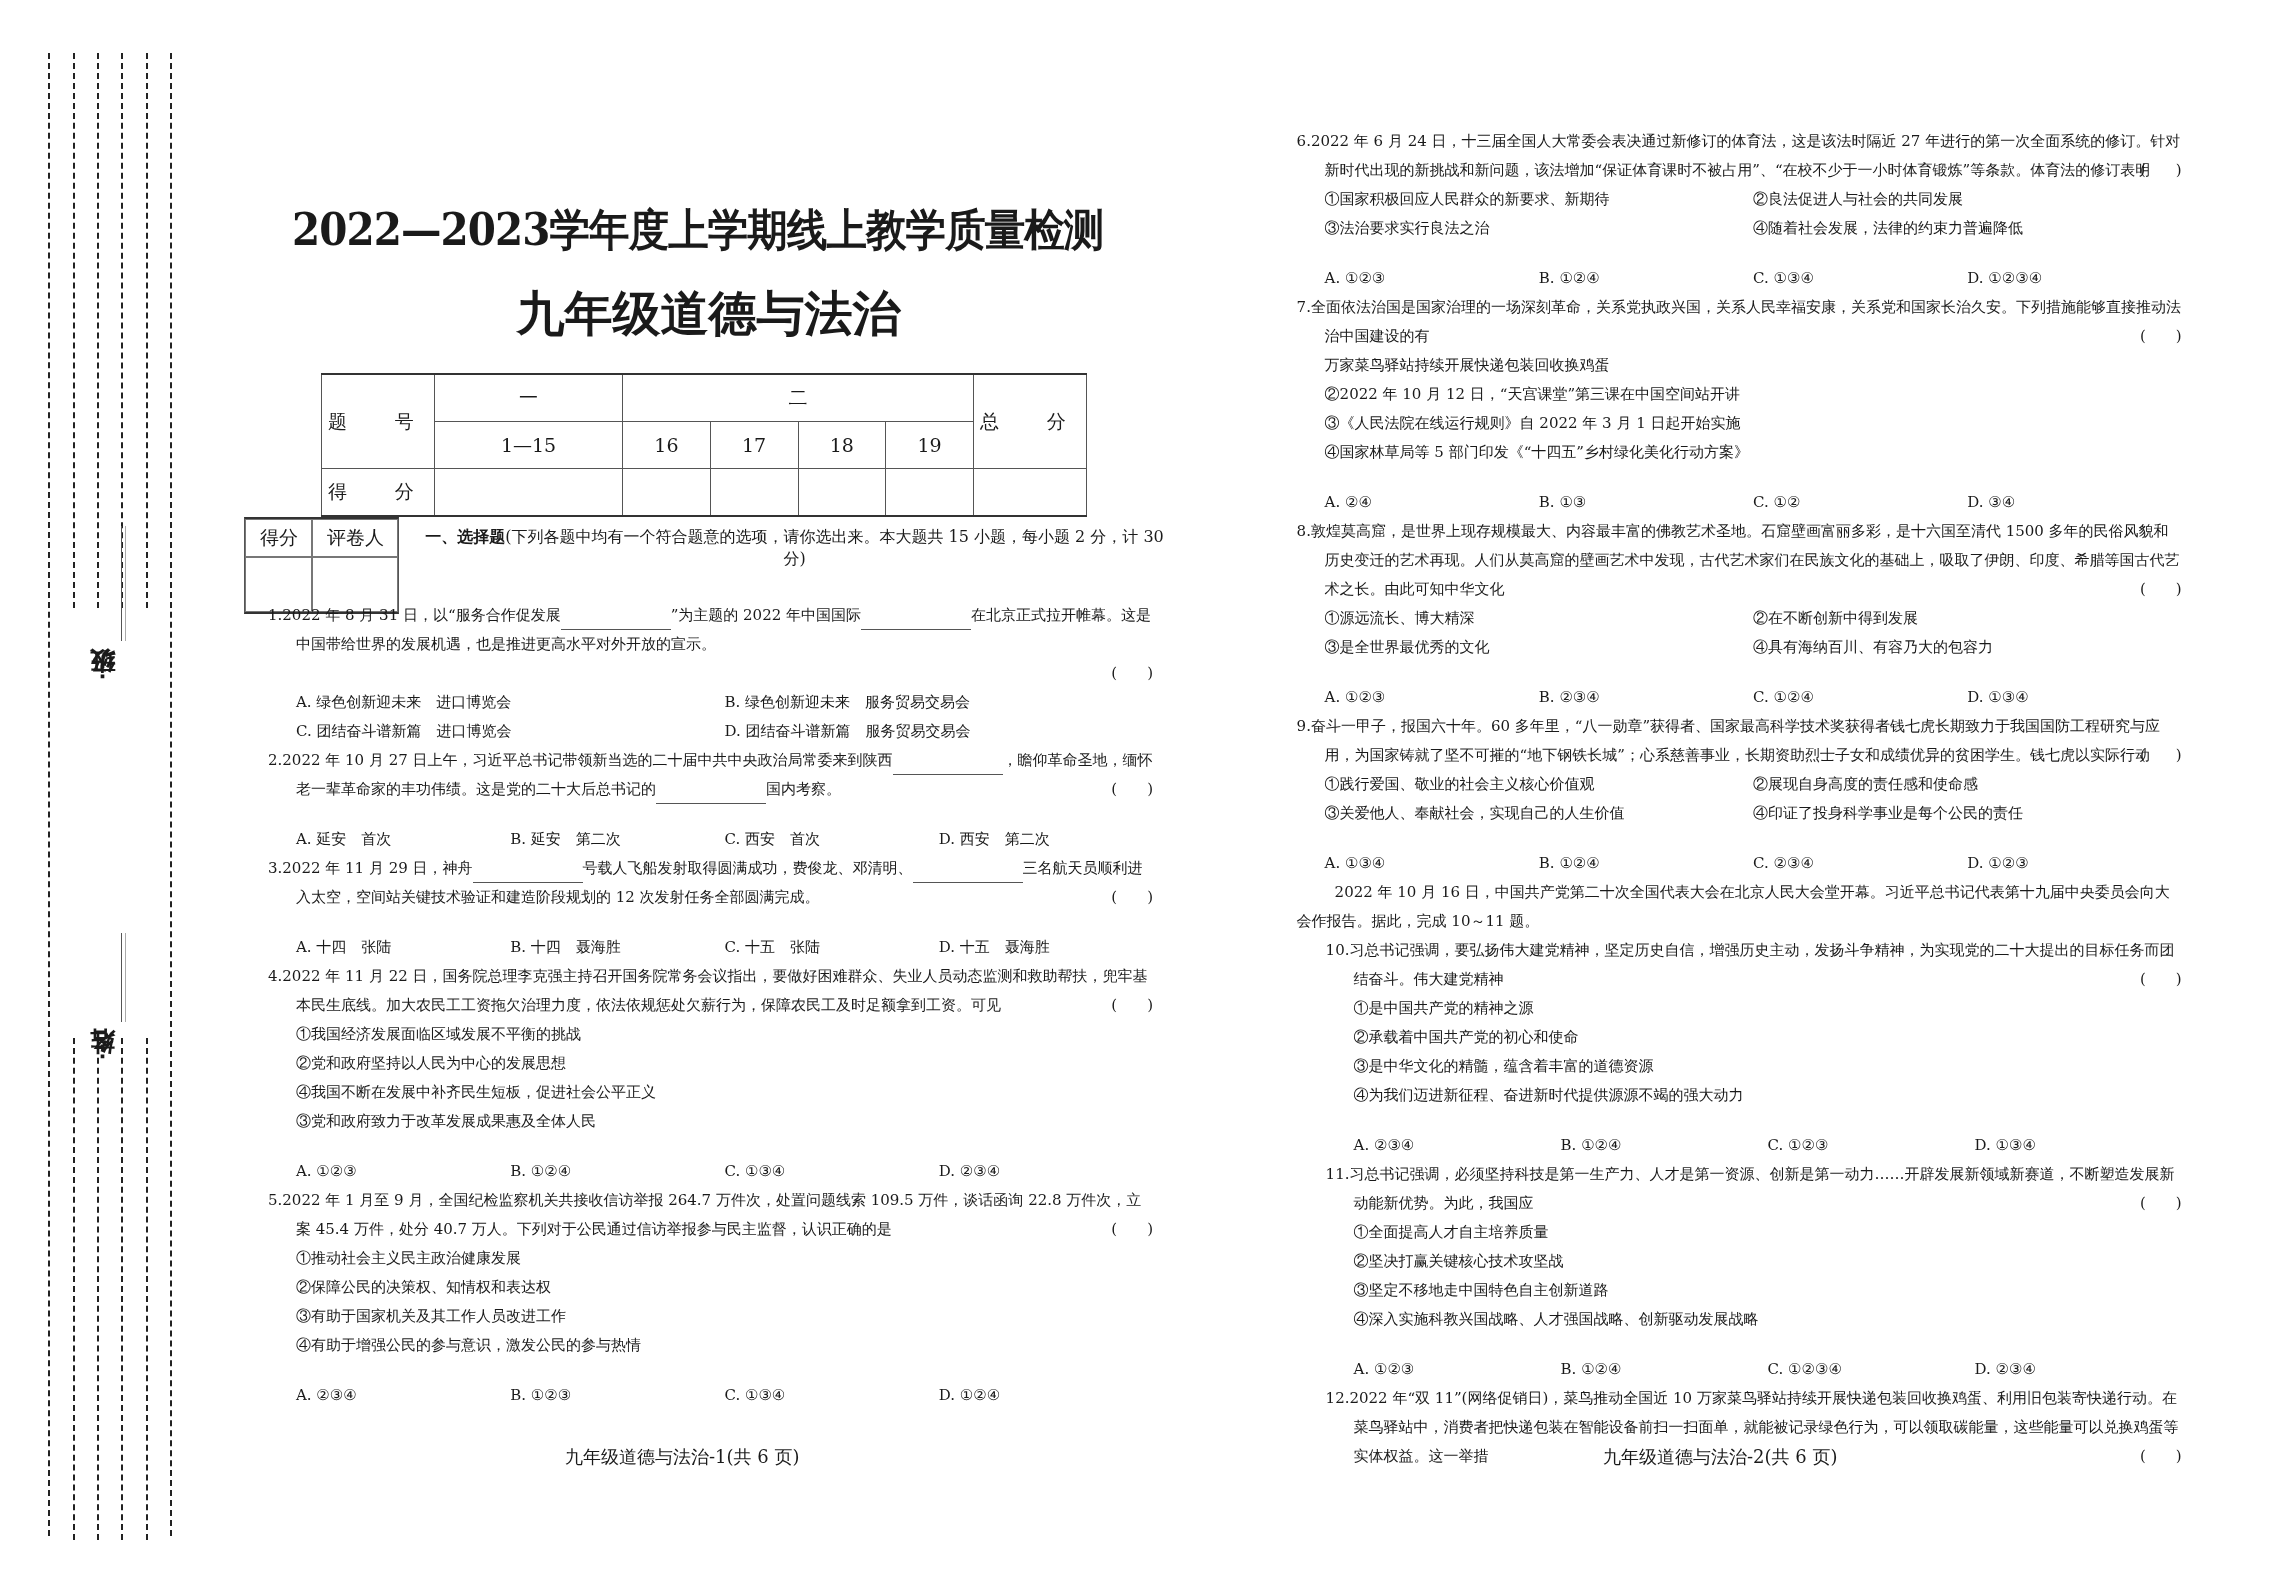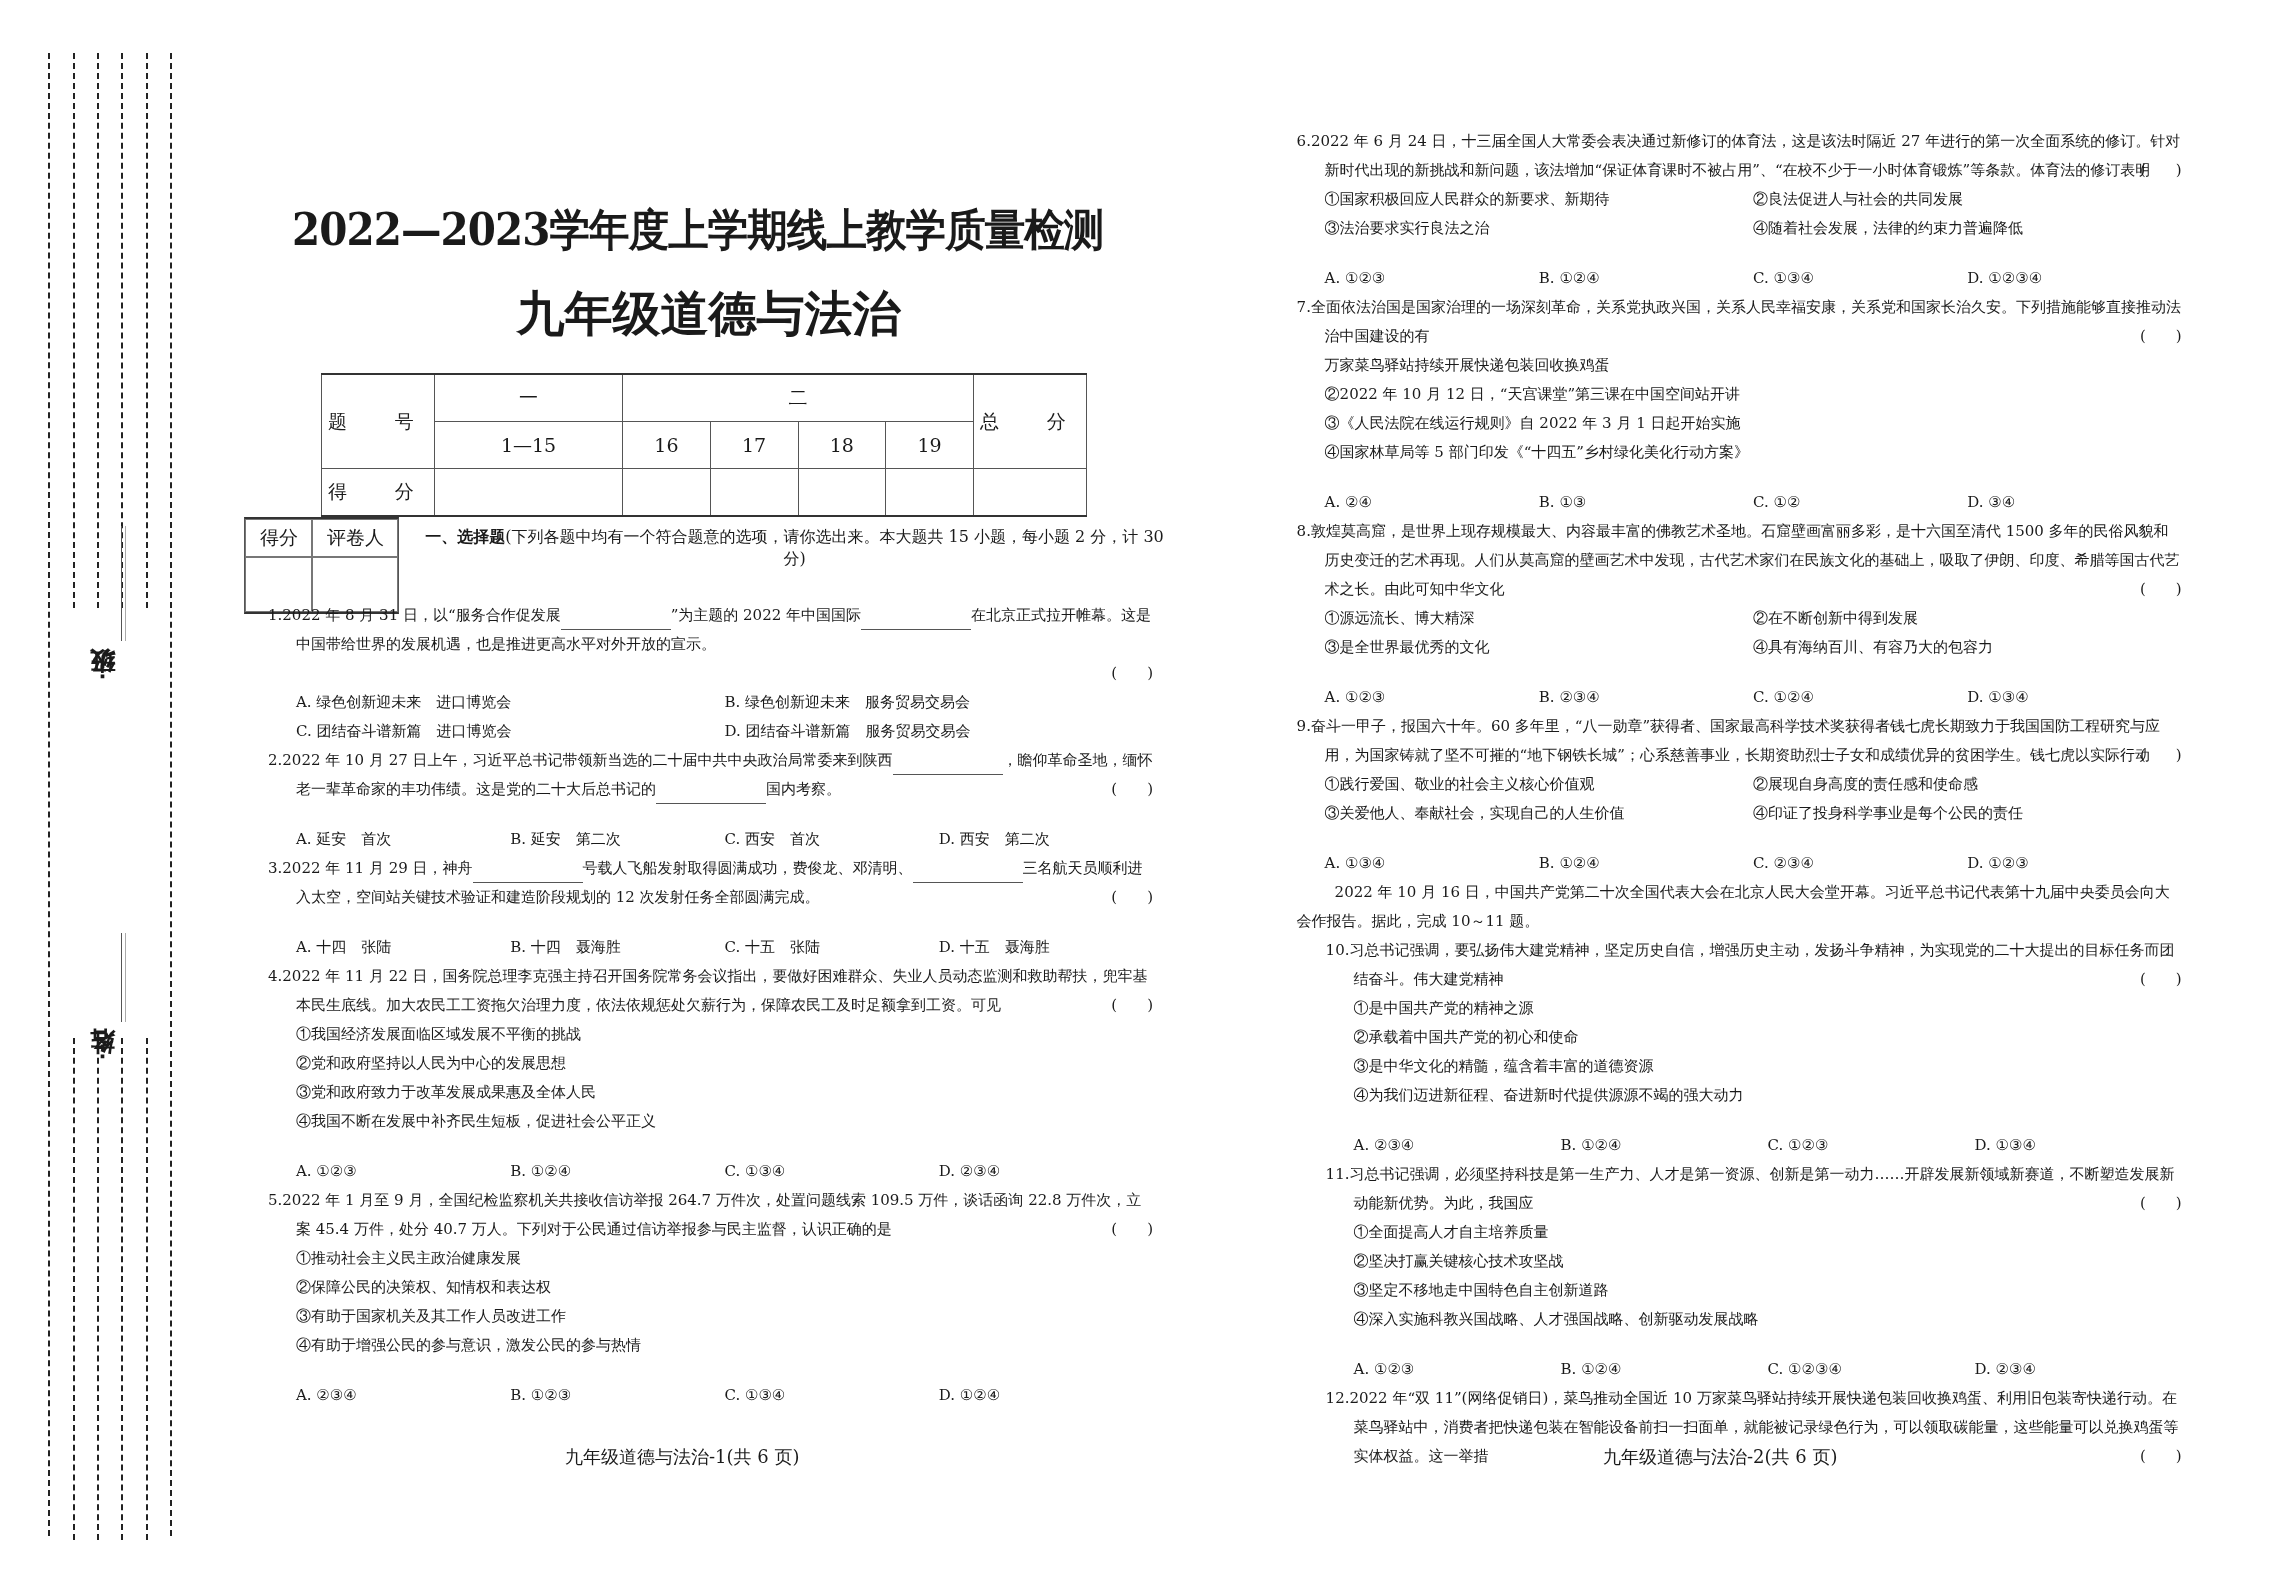--- a/index.html
+++ b/index.html
@@ -147,22 +147,22 @@
       </div>
     </div>
 
     <div class="q">
       <div class="stem">
         <span>4.</span><span>2022 年 11 月 22 日，国务院总理李克强主持召开国务院常务会议指出，要做好困难群众、失业人员动态监测和救助帮扶，兜牢基本民生底线。加大农民工工资拖欠治理力度，依法依规惩处欠薪行为，保障农民工及时足额拿到工资。可见</span>
         <span class="paren">(　　)</span>
       </div>
       <div class="stmt">①我国经济发展面临区域发展不平衡的挑战</div>
       <div class="stmt">②党和政府坚持以人民为中心的发展思想</div>
+      <div class="stmt">④我国不断在发展中补齐民生短板，促进社会公平正义</div>
       <div class="stmt">③党和政府致力于改革发展成果惠及全体人民</div>
-      <div class="stmt">④我国不断在发展中补齐民生短板，促进社会公平正义</div>
       <div class="opt-row">
         <span>A. ①②③</span>
         <span>B. ①②④</span>
         <span>C. ①③④</span>
         <span>D. ②③④</span>
       </div>
     </div>
 
     <div class="q">
       <div class="stem">

